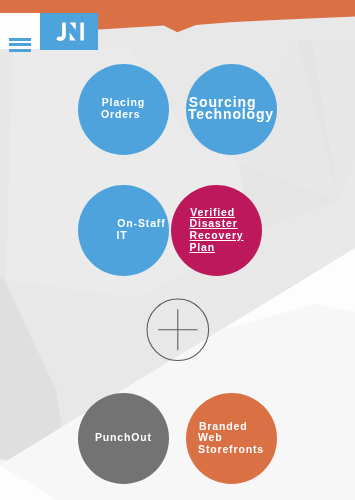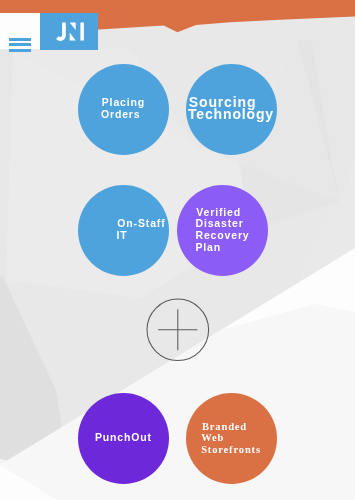--- a/index.html
+++ b/index.html
@@ -70,30 +70,30 @@
         <span style="font-size: 10.5px;">Placing
 Orders</span>
       </div>
       <div class="node" style="left: 185.5px; top: 63.5px; width: 91px; height: 91px; background: rgb(78, 163, 221);">
         <span style="font-size: 14px;">Sourcing
 Technology</span>
       </div>
       <div class="node" style="left: 77.5px; top: 184.5px; width: 91px; height: 91px; background: rgb(78, 163, 221);">
         <span style="font-size: 10.5px; margin-left: 39px;">On-Staff IT</span>
       </div>
-      <div class="node" style="left: 177px; top: 184.5px; width: 91px; height: 91px; background: #8b5cf6;">
+      <div class="node" style="left: 171px; top: 184.5px; width: 91px; height: 91px; background: #be185d; text-decoration: underline;">
         <span style="font-size: 10.5px;">Verified
 Disaster
 Recovery
 Plan</span>
       </div>
-      <div class="node" style="left: 77.5px; top: 392.5px; width: 91px; height: 91px; background: #6d28d9;">
+      <div class="node" style="left: 77.5px; top: 392.5px; width: 91px; height: 91px; background: #737373;">
         <span style="font-size: 10.5px;">PunchOut</span>
       </div>
-      <div class="node" style="left: 185.5px; top: 392.5px; width: 91px; height: 91px; background: rgb(217, 113, 69); font-family: Liberation Serif, serif;">
+      <div class="node" style="left: 185.5px; top: 392.5px; width: 91px; height: 91px; background: rgb(217, 113, 69);">
         <span style="font-size: 10.5px;">Branded
 Web
 Storefronts</span>
       </div>
     </div>
 
   <svg id="addbtn" viewBox="0 0 67.6 67.6" style="left: 143.5px; top: 295.7px; width: 67.6px; height: 67.6px;">
       <circle cx="33.8" cy="33.8" r="30.8" fill="none" stroke="#595959" stroke-width="1.05"></circle>
       <path d="M14.099999999999998 33.8 H53.5 M33.8 13.299999999999997 V54.3" stroke="#595959" stroke-width="1.05" fill="none"></path>
     </svg>

